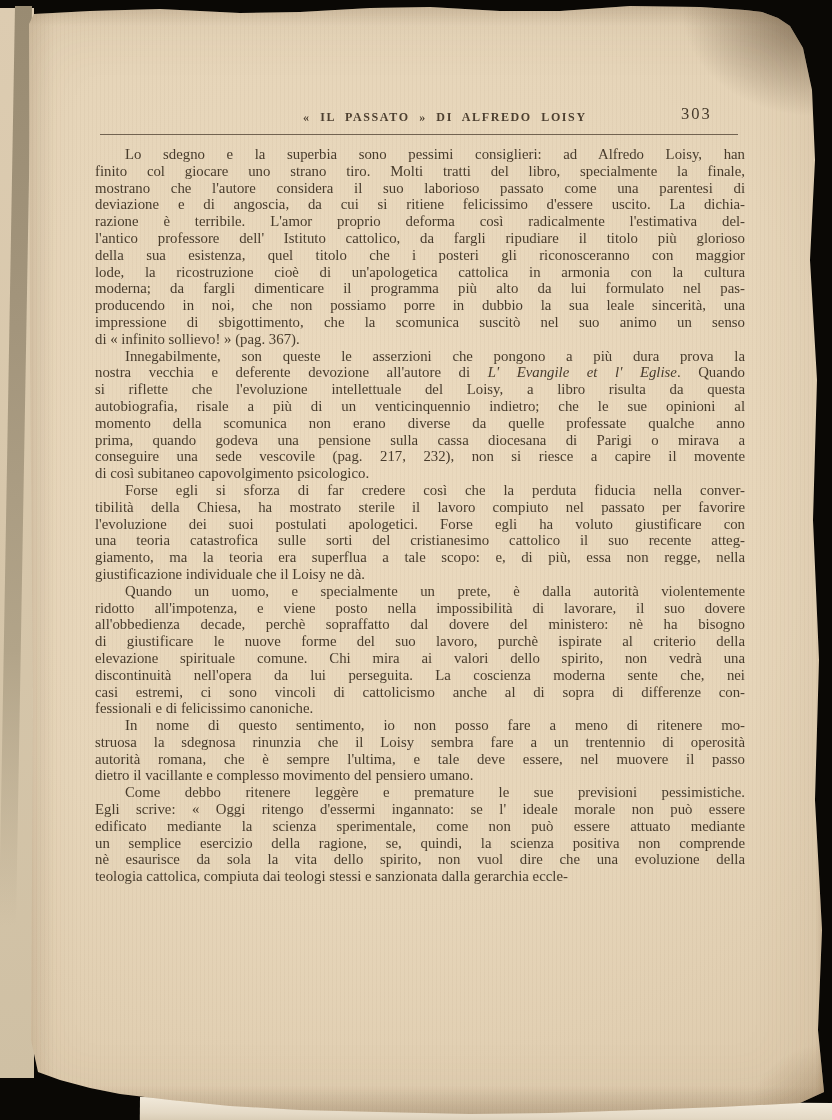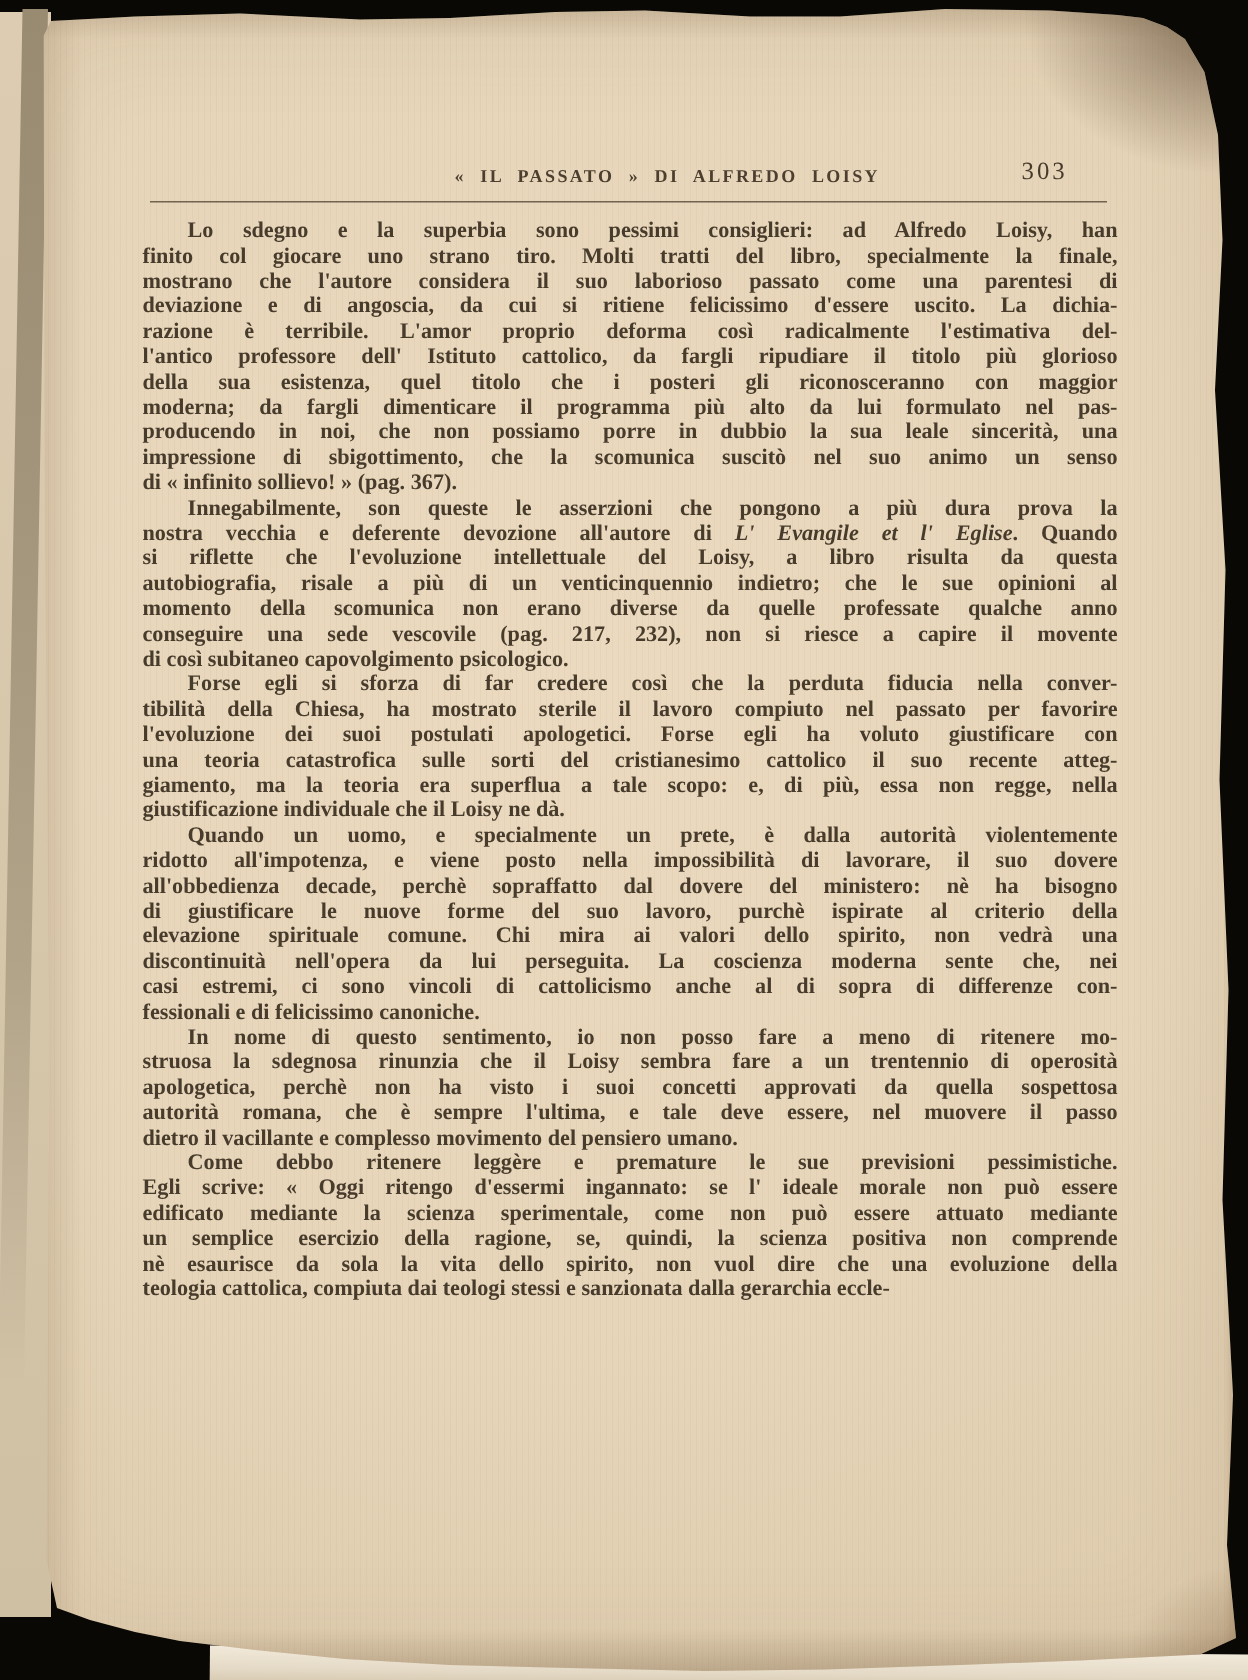--- a/index.html
+++ b/index.html
@@ -75,21 +75,21 @@
     position: absolute; left: 100px; top: 134px; width: 638px; height: 1.3px;
     background: #5d4f3e; opacity: 0.85;
   }
 
   .text-block {
     position: absolute; left: 95px; top: 146px; width: 650px;
     font-size: 14.8px; line-height: 16.8px;
     color: #473b2c;
     text-rendering: optimizeLegibility;
   }
-  .paragraph { margin: 0; font-weight: bold; }
+  .paragraph { margin: 0; }
   .line {
     text-align: justify;
     text-align-last: justify;
     height: 16.8px;
     overflow: visible;
     white-space: normal;
   }
   .line.para-first { text-indent: 30px; }
   .line.para-last  { text-align-last: left; }
   .seg-italic { font-style: italic; }
@@ -108,31 +108,33 @@
 
   <div class="text-block">
       <div class="paragraph">
         <div class="line para-first"><span>Lo sdegno e la superbia sono pessimi consiglieri: ad Alfredo Loisy, han</span></div>
         <div class="line"><span>finito col giocare uno strano tiro. Molti tratti del libro, specialmente la finale,</span></div>
         <div class="line"><span>mostrano che l'autore considera il suo laborioso passato come una parentesi di</span></div>
         <div class="line"><span>deviazione e di angoscia, da cui si ritiene felicissimo d'essere uscito. La dichia-</span></div>
         <div class="line"><span>razione è terribile. L'amor proprio deforma così radicalmente l'estimativa del-</span></div>
         <div class="line"><span>l'antico professore dell' Istituto cattolico, da fargli ripudiare il titolo più glorioso</span></div>
         <div class="line"><span>della sua esistenza, quel titolo che i posteri gli riconosceranno con maggior</span></div>
+        <div class="line"><span>lode, la ricostruzione cioè di un'apologetica cattolica in armonia con la cultura</span></div>
         <div class="line"><span>moderna; da fargli dimenticare il programma più alto da lui formulato nel pas-</span></div>
         <div class="line"><span>producendo in noi, che non possiamo porre in dubbio la sua leale sincerità, una</span></div>
         <div class="line"><span>impressione di sbigottimento, che la scomunica suscitò nel suo animo un senso</span></div>
         <div class="line para-last"><span>di « infinito sollievo! » (pag. 367).</span></div>
       </div>
       <div class="paragraph">
         <div class="line para-first"><span>Innegabilmente, son queste le asserzioni che pongono a più dura prova la</span></div>
         <div class="line"><span>nostra vecchia e deferente devozione all'autore di </span><span class="seg-italic">L' Evangile et l' Eglise</span><span>. Quando</span></div>
         <div class="line"><span>si riflette che l'evoluzione intellettuale del Loisy, a libro risulta da questa</span></div>
         <div class="line"><span>autobiografia, risale a più di un venticinquennio indietro; che le sue opinioni al</span></div>
         <div class="line"><span>momento della scomunica non erano diverse da quelle professate qualche anno</span></div>
+        <div class="line"><span>prima, quando godeva una pensione sulla cassa diocesana di Parigi o mirava a</span></div>
         <div class="line"><span>conseguire una sede vescovile (pag. 217, 232), non si riesce a capire il movente</span></div>
         <div class="line para-last"><span>di così subitaneo capovolgimento psicologico.</span></div>
       </div>
       <div class="paragraph">
         <div class="line para-first"><span>Forse egli si sforza di far credere così che la perduta fiducia nella conver-</span></div>
         <div class="line"><span>tibilità della Chiesa, ha mostrato sterile il lavoro compiuto nel passato per favorire</span></div>
         <div class="line"><span>l'evoluzione dei suoi postulati apologetici. Forse egli ha voluto giustificare con</span></div>
         <div class="line"><span>una teoria catastrofica sulle sorti del cristianesimo cattolico il suo recente atteg-</span></div>
         <div class="line"><span>giamento, ma la teoria era superflua a tale scopo: e, di più, essa non regge, nella</span></div>
         <div class="line para-last"><span>giustificazione individuale che il Loisy ne dà.</span></div>
@@ -143,21 +145,20 @@
         <div class="line"><span>all'obbedienza decade, perchè sopraffatto dal dovere del ministero: nè ha bisogno</span></div>
         <div class="line"><span>di giustificare le nuove forme del suo lavoro, purchè ispirate al criterio della</span></div>
         <div class="line"><span>elevazione spirituale comune. Chi mira ai valori dello spirito, non vedrà una</span></div>
         <div class="line"><span>discontinuità nell'opera da lui perseguita. La coscienza moderna sente che, nei</span></div>
         <div class="line"><span>casi estremi, ci sono vincoli di cattolicismo anche al di sopra di differenze con-</span></div>
         <div class="line para-last"><span>fessionali e di felicissimo canoniche.</span></div>
       </div>
       <div class="paragraph">
         <div class="line para-first"><span>In nome di questo sentimento, io non posso fare a meno di ritenere mo-</span></div>
         <div class="line"><span>struosa la sdegnosa rinunzia che il Loisy sembra fare a un trentennio di operosità</span></div>
-        <div class="line"><span>apologetica, perchè non ha visto i suoi concetti approvati da quella sospettosa</span></div>
         <div class="line"><span>autorità romana, che è sempre l'ultima, e tale deve essere, nel muovere il passo</span></div>
         <div class="line para-last"><span>dietro il vacillante e complesso movimento del pensiero umano.</span></div>
       </div>
       <div class="paragraph">
         <div class="line para-first"><span>Come debbo ritenere leggère e premature le sue previsioni pessimistiche.</span></div>
         <div class="line"><span>Egli scrive: « Oggi ritengo d'essermi ingannato: se l' ideale morale non può essere</span></div>
         <div class="line"><span>edificato mediante la scienza sperimentale, come non può essere attuato mediante</span></div>
         <div class="line"><span>un semplice esercizio della ragione, se, quindi, la scienza positiva non comprende</span></div>
         <div class="line"><span>nè esaurisce da sola la vita dello spirito, non vuol dire che una evoluzione della</span></div>
         <div class="line para-last"><span>teologia cattolica, compiuta dai teologi stessi e sanzionata dalla gerarchia eccle-</span></div>

